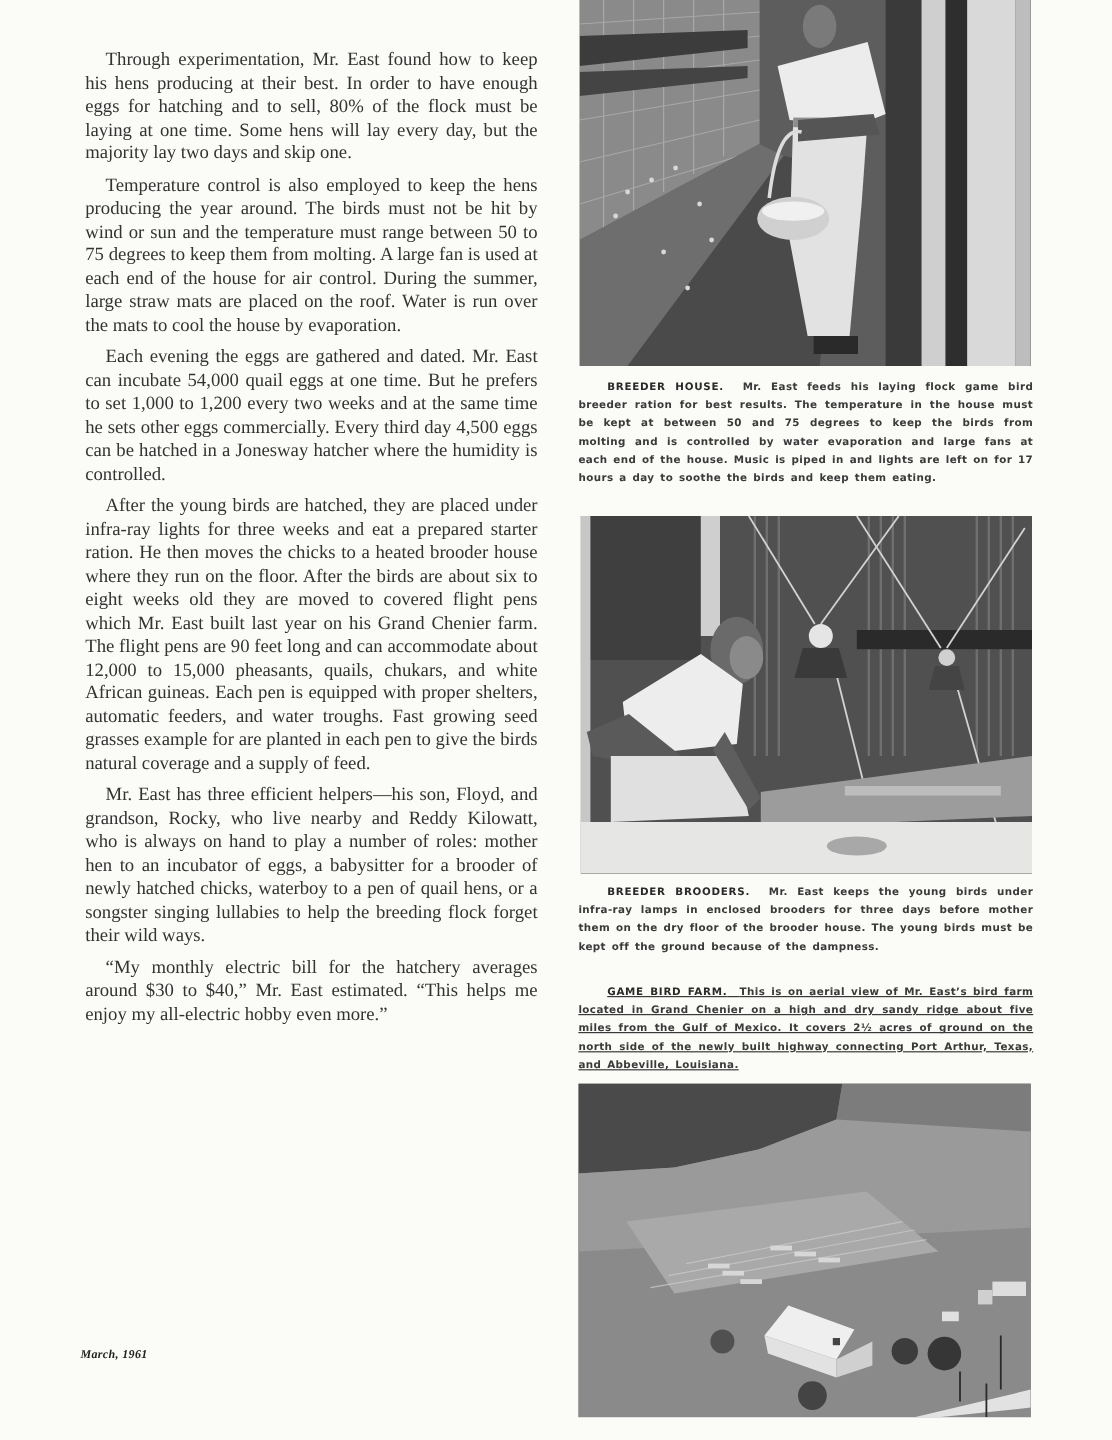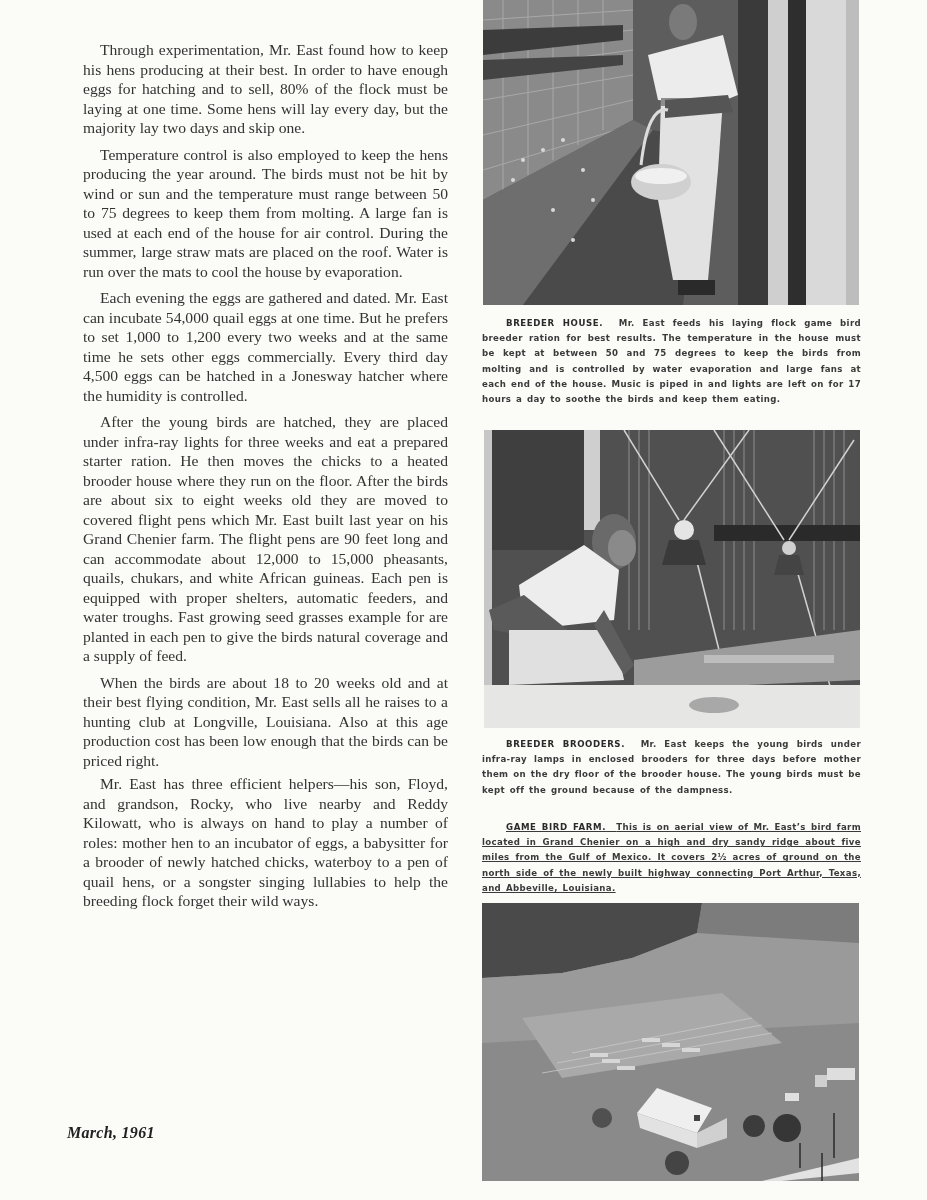--- a/index.html
+++ b/index.html
@@ -7,28 +7,28 @@
       width: 927px; height: 1200px; position: relative; overflow: hidden;
       background: #fbfbf8;
       color: #2b2b2b;
     }
     .col-left {
       position: absolute; left: 67px; top: 40px; width: 381px;
       font-family: "Liberation Serif", "DejaVu Serif", serif;
       font-size: 15.6px; line-height: 19.5px; color: #333;
     }
     .col-left p {
-      margin: 0 0 7px 16px; text-indent: 17px; text-align: justify;
+      margin: 0 0 7px 4px; text-indent: 17px; text-align: justify;
       hyphens: manual;
     }
     .col-left p.tight { margin-bottom: 4px; }
     .folio {
       position: absolute; left: 67px; top: 1124px;
       font-family: "Liberation Serif", "DejaVu Serif", serif;
-      font-style: italic; font-weight: bold; font-size: 16px; color: #222;
+      font-style: italic; font-weight: bold; font-size: 10px; color: #222;
       letter-spacing: 0.3px;
     }
     .photo {
       position: absolute; overflow: hidden; background: #777;
     }
     .photo svg { display: block; width: 100%; height: 100%; }
     #photo-breeder { left: 483px; top: 0px; width: 376px; height: 305px; }
     #photo-brooders { left: 484px; top: 430px; width: 376px; height: 298px; }
     #photo-farm { left: 482px; top: 903px; width: 377px; height: 278px; }
 
@@ -45,22 +45,22 @@
     #cap-farm { top: 820px; text-decoration: underline; }
   </style>
 </head>
 <body>
 
 <div class="col-left">
   <p>Through experimentation, Mr. East found how to keep his hens producing at their best. In order to have enough eggs for hatching and to sell, 80% of the flock must be laying at one time. Some hens will lay every day, but the majority lay two days and skip one.</p>
   <p>Temperature control is also employed to keep the hens producing the year around. The birds must not be hit by wind or sun and the tempera­ture must range between 50 to 75 degrees to keep them from molting. A large fan is used at each end of the house for air control. During the sum­mer, large straw mats are placed on the roof. Water is run over the mats to cool the house by evapora­tion.</p>
   <p>Each evening the eggs are gathered and dated. Mr. East can incubate 54,000 quail eggs at one time. But he prefers to set 1,000 to 1,200 every two weeks and at the same time he sets other eggs com­mercially. Every third day 4,500 eggs can be hatch­ed in a Jonesway hatcher where the humidity is controlled.</p>
   <p>After the young birds are hatched, they are placed under infra-ray lights for three weeks and eat a prepared starter ration. He then moves the chicks to a heated brooder house where they run on the floor. After the birds are about six to eight weeks old they are moved to covered flight pens which Mr. East built last year on his Grand Chenier farm. The flight pens are 90 feet long and can accommo­date about 12,000 to 15,000 pheasants, quails, chukars, and white African guineas. Each pen is equipped with proper shelters, automatic feeders, and water troughs. Fast growing seed grasses example for are planted in each pen to give the birds natural coverage and a supply of feed.</p>
-  <p class="tight">When the birds are about 18 to 20 weeks old and at their best flying condition, Mr. East sells all he raises to a hunting club at Longville, Louisi­ana. Also at this age production cost has been low enough that the birds can be priced right.</p>
   <p>Mr. East has three efficient helpers—his son, Floyd, and grandson, Rocky, who live nearby and Reddy Kilowatt, who is always on hand to play a number of roles: mother hen to an incubator of eggs, a babysitter for a brooder of newly hatched chicks, waterboy to a pen of quail hens, or a songs­ter singing lullabies to help the breeding flock for­get their wild ways.</p>
+  <p>“My monthly electric bill for the hatchery aver­ages around $30 to $40,” Mr. East estimated. “This helps me enjoy my all-electric hobby even more.”</p>
 </div>
 
 <div class="folio">March, 1961</div>
 
 <div class="photo" id="photo-breeder" title="Mr. East with egg basket in the breeder house">
   <svg viewBox="0 0 376 305" preserveAspectRatio="none">
     <rect width="376" height="305" fill="#5d5d5d"></rect>
 
     <polygon points="0,0 150,0 150,120 0,200" fill="#8a8a8a"></polygon>
     <g stroke="#b5b5b5" stroke-width="1" opacity="0.7">

